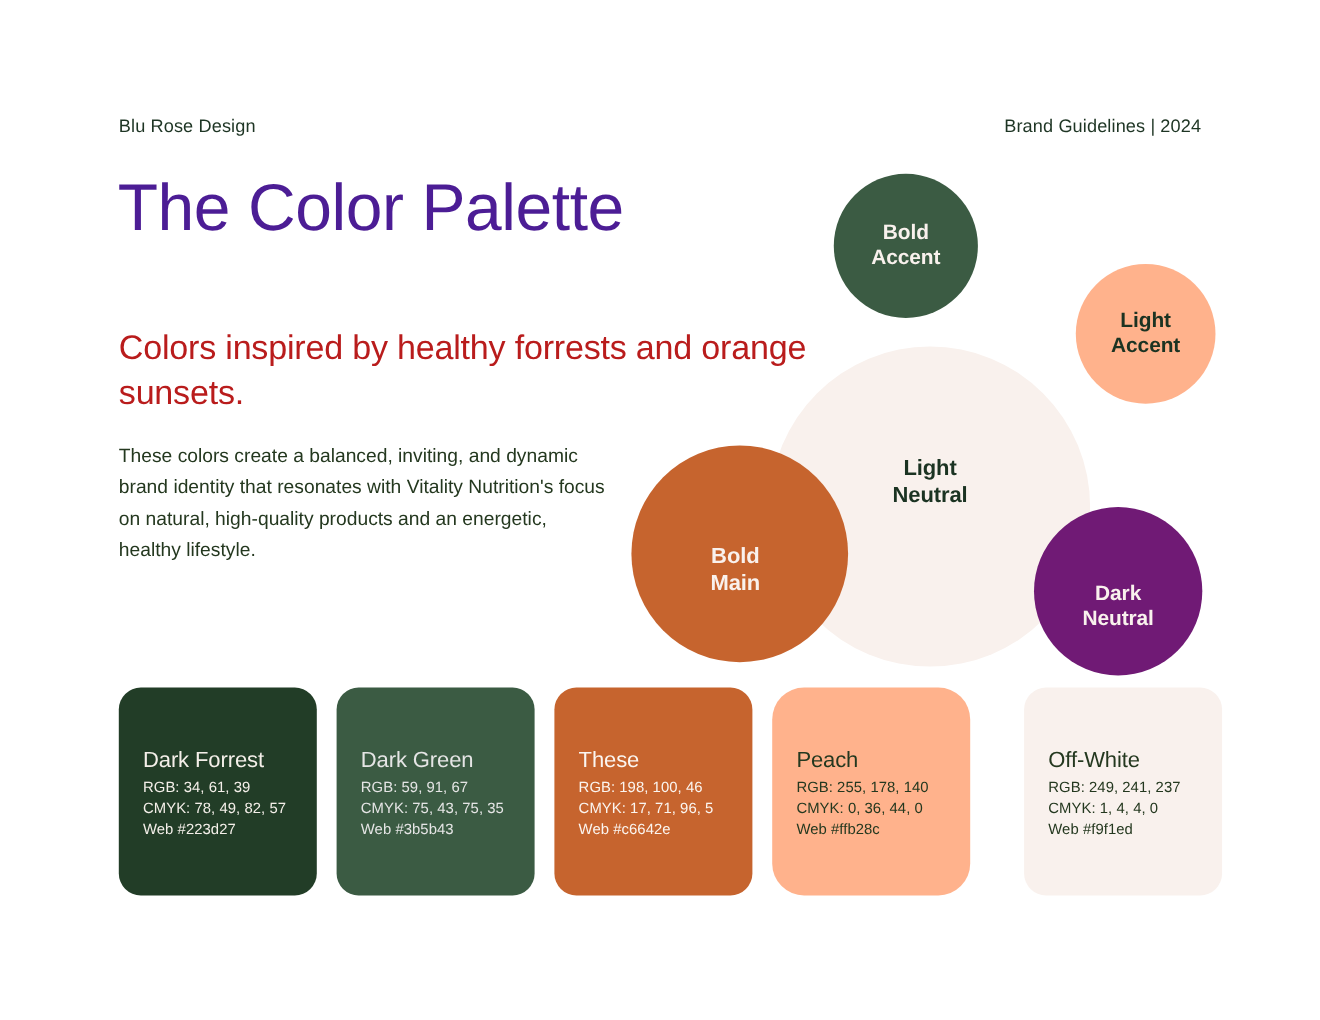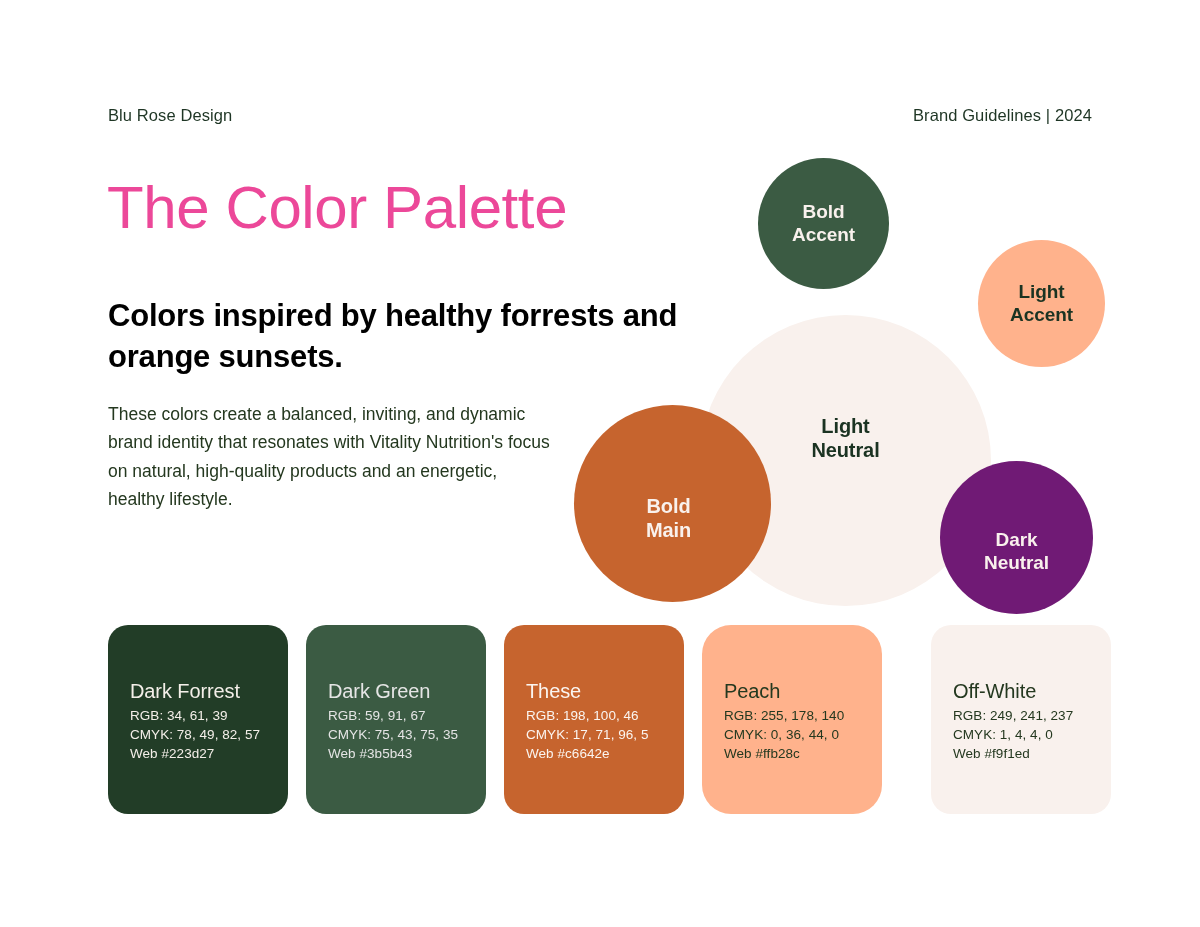--- a/index.html
+++ b/index.html
@@ -11,28 +11,28 @@
   }
   #page { position:relative; width:1200px; height:927px; overflow:hidden; background:#ffffff; }
 
   
   .hdr { position:absolute; top:106px; font-size:16.5px; color:#1e3524; letter-spacing:.1px; }
   .hdr-left  { left:108px; }
   .hdr-right { right:108px; }
 
   
   .title {
-    position:absolute; left:107px; top:177px;
+    position:absolute; left:107px; top:158px;
     font-size:60px; line-height:1.02; font-weight:400;
-    color:#ec4899; letter-spacing:-.4px;
+    color:#4c1d95; letter-spacing:-.4px;
   }
   .subtitle {
     position:absolute; left:108px; top:295px;
-    font-size:31px; line-height:1.33; font-weight:700;
-    color:#000000; letter-spacing:-.2px; max-width:625px;
+    font-size:31px; line-height:1.33; font-weight:400;
+    color:#b91c1c; letter-spacing:-.2px; max-width:625px;
   }
   .body-copy {
     position:absolute; left:108px; top:400px;
     font-size:17.5px; line-height:1.62; font-weight:400;
     color:#24381f; max-width:450px;
   }
 
   
   .circle {
     position:absolute; border-radius:50%;

